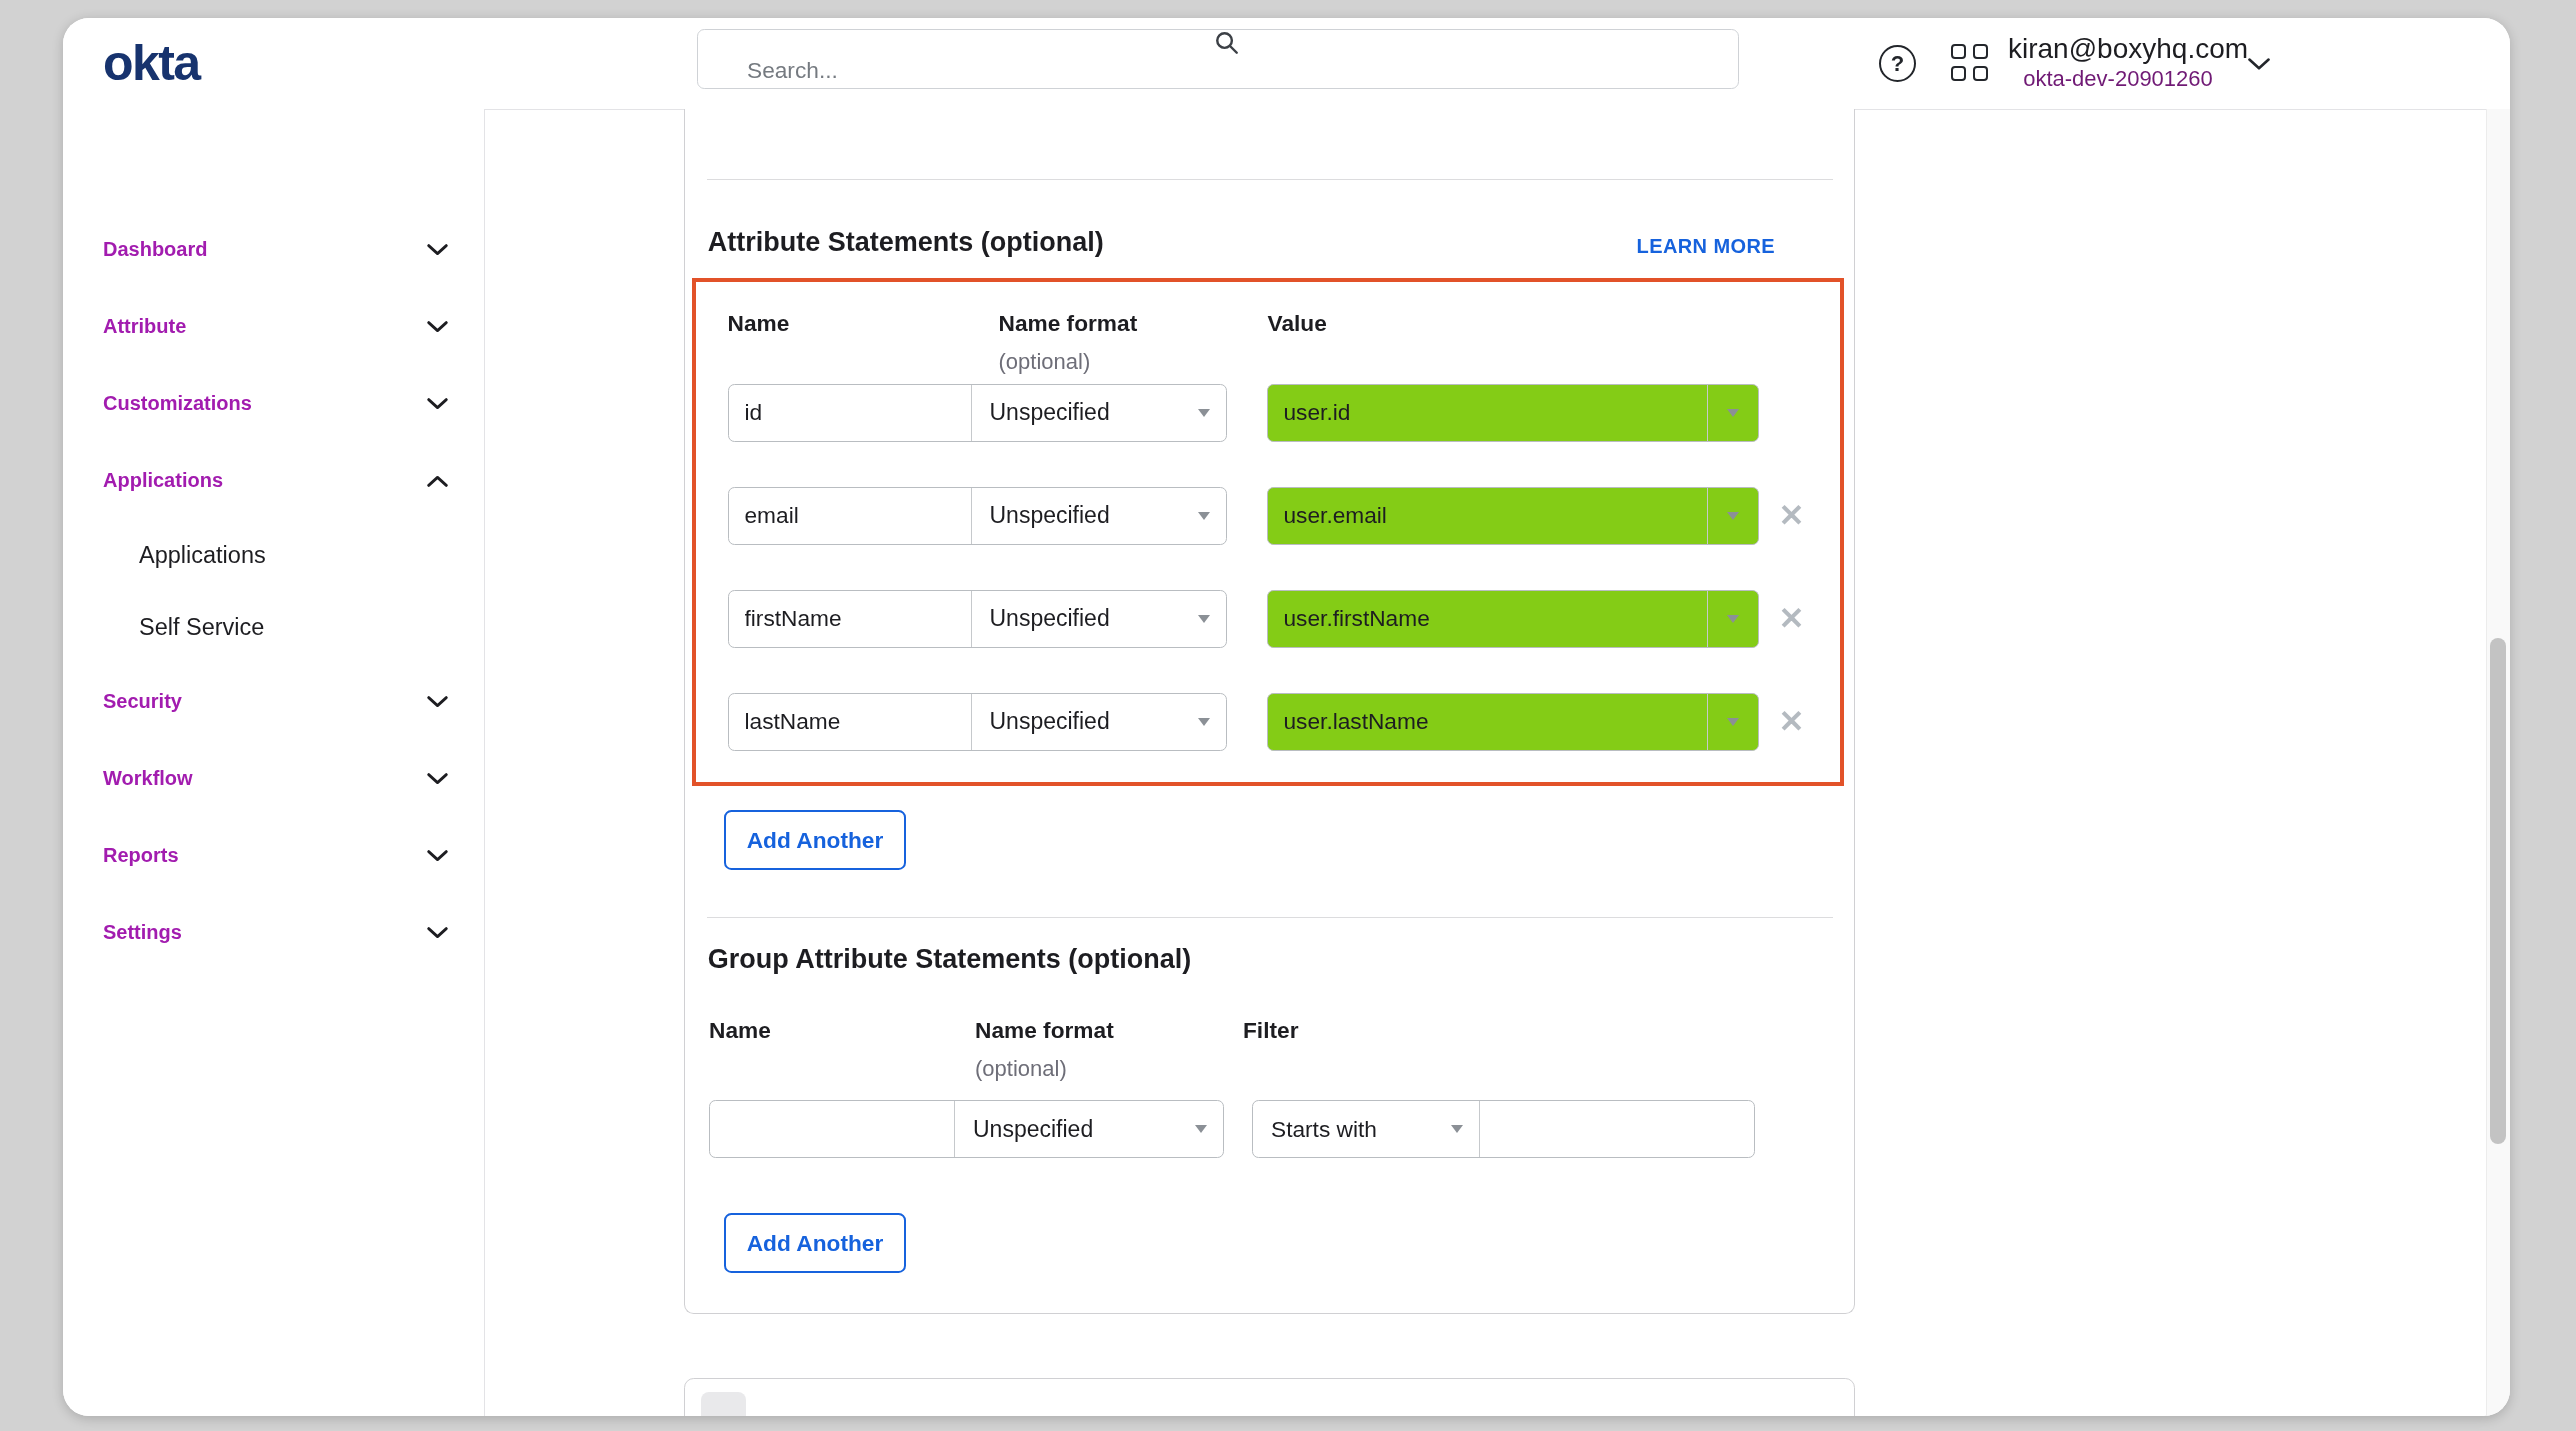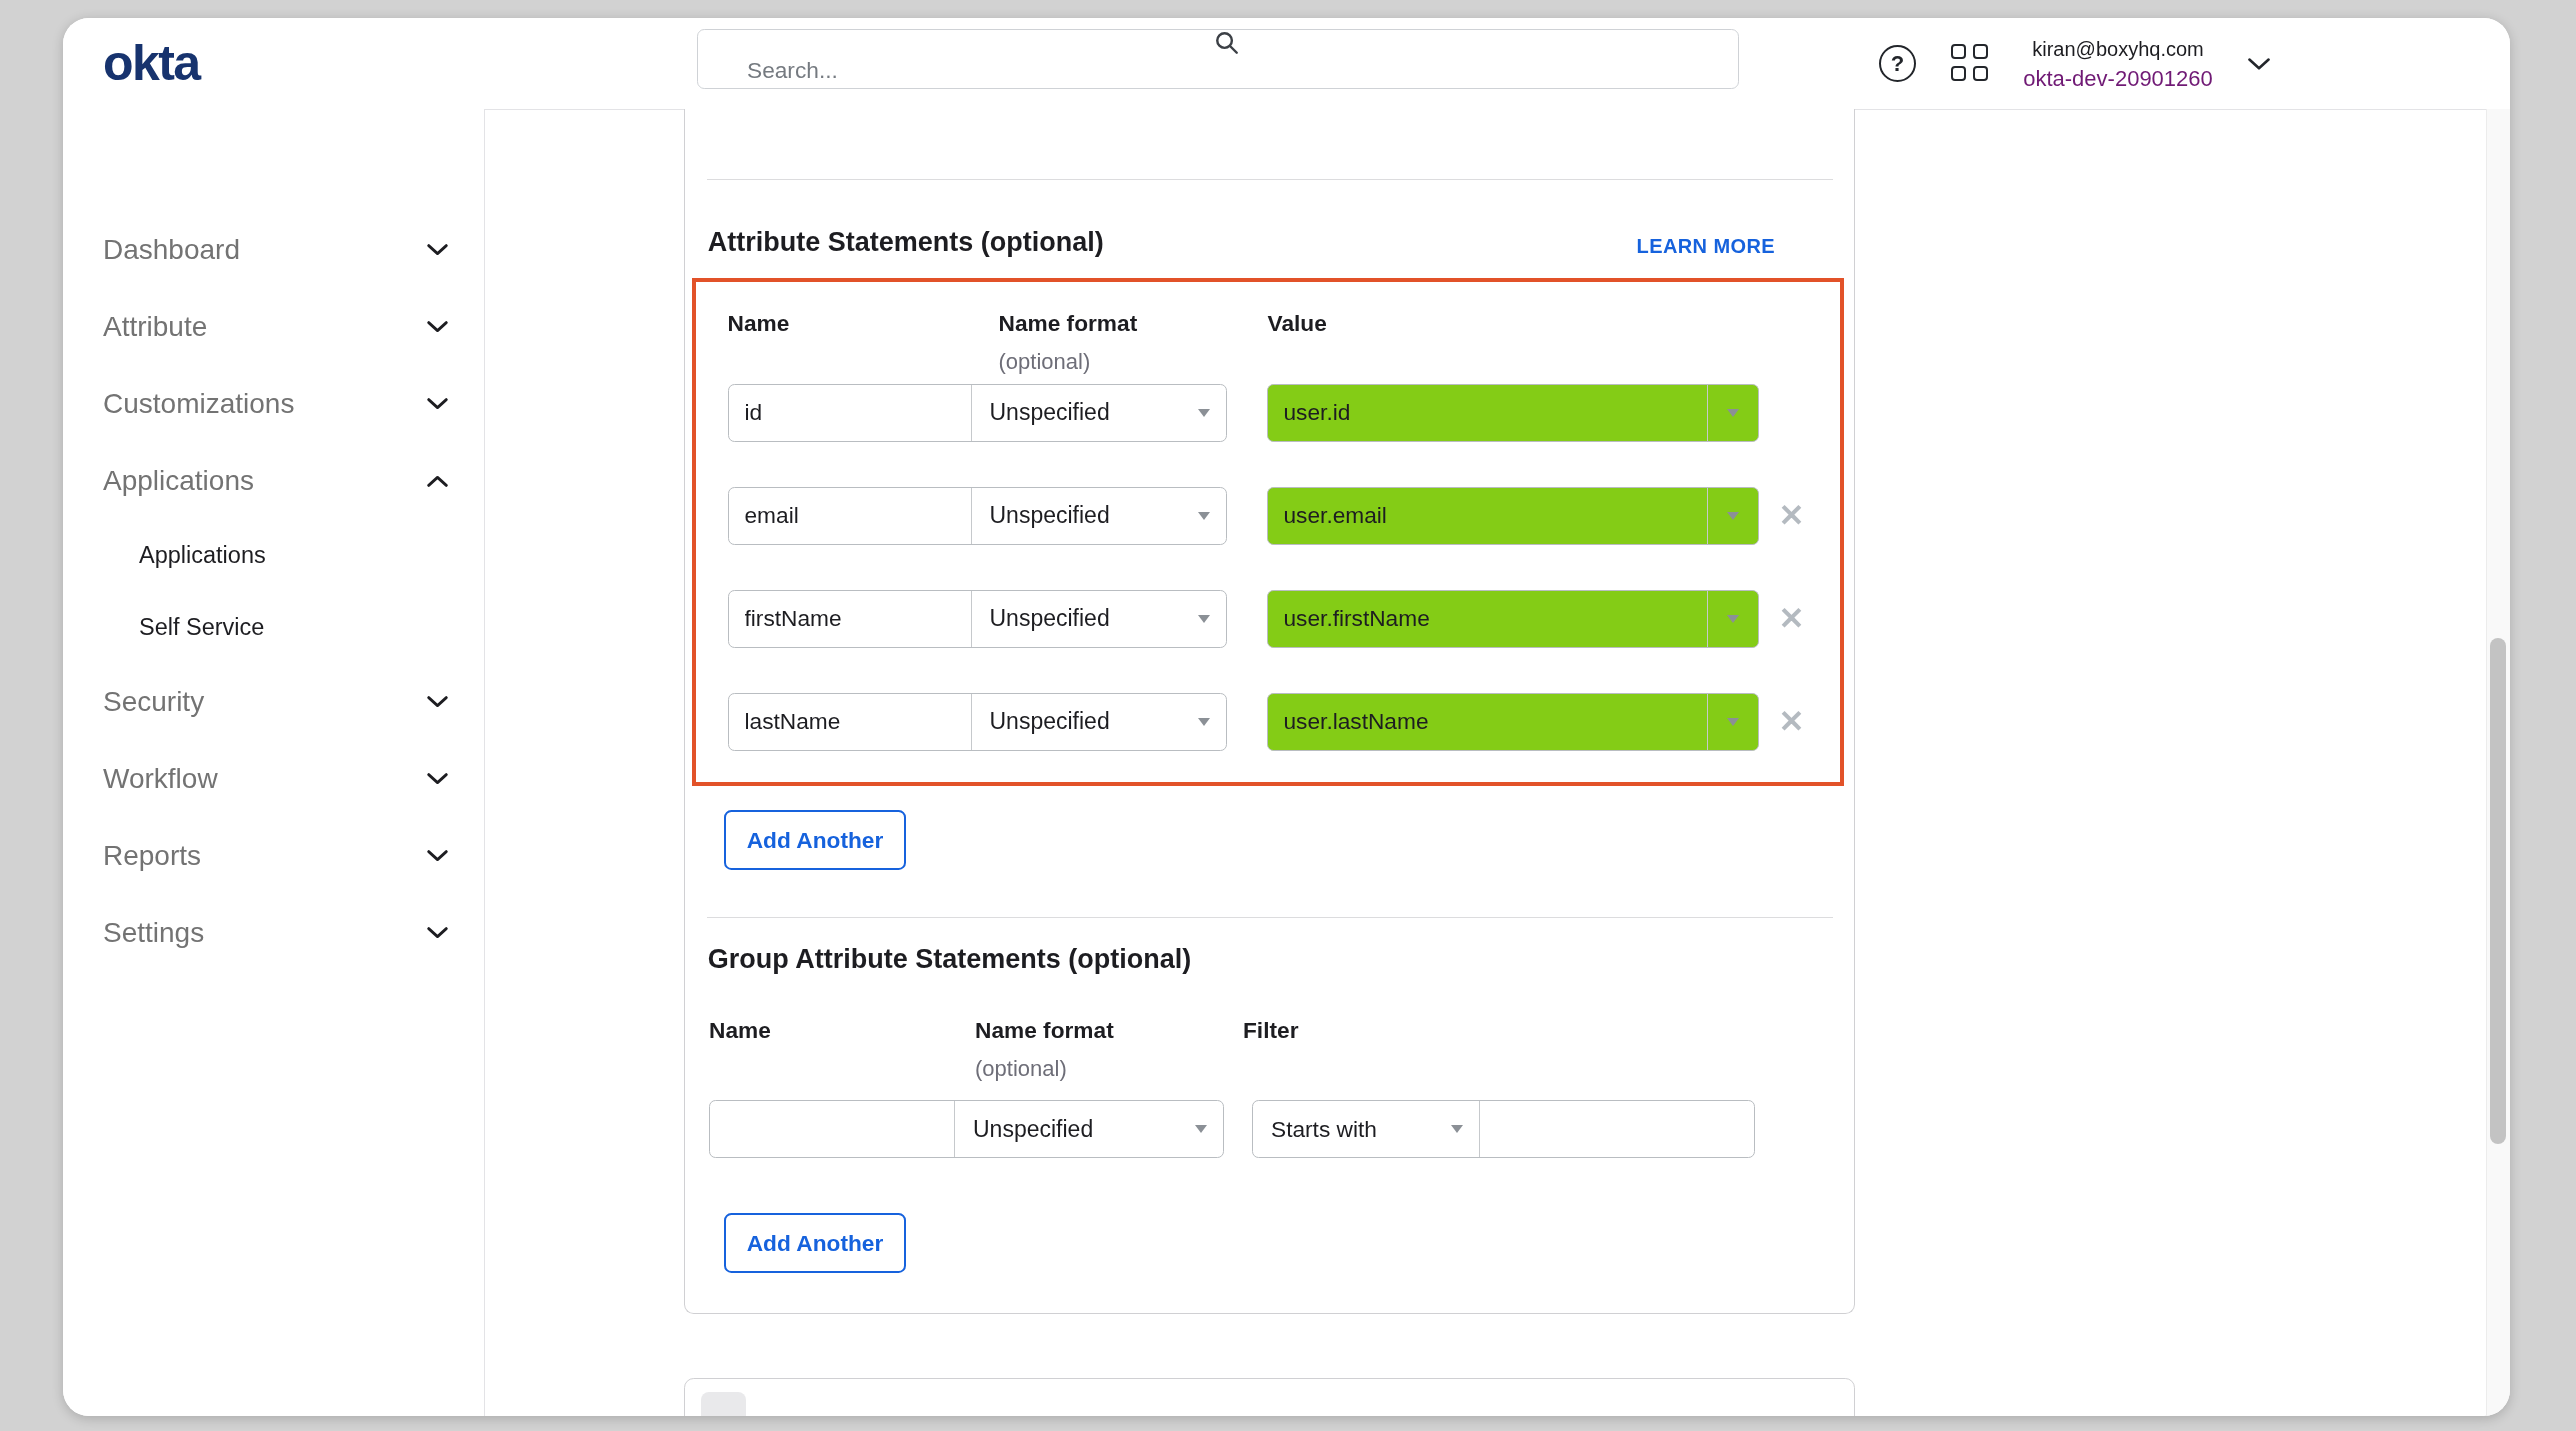--- a/index.html
+++ b/index.html
@@ -52,34 +52,34 @@
     display:grid; grid-template-columns:15.4px 15.4px; grid-template-rows:15.4px 15.4px;
     gap:6.5px; cursor:pointer;
   }
   .grid-icon span {
     border:2.8px solid #23262b; border-radius:4px; box-sizing:border-box;
   }
   .user-block {
     position:absolute; left:1945px; top:14.6px; width:220px; height:63px;
     text-align:center; cursor:pointer;
   }
-  .user-block .line1 { font-size:20px; line-height:32px; color:#1d1d21; }
+  .user-block .line1 { font-size:28px; line-height:32px; color:#1d1d21; }
   .user-block .line2 { font-size:22px; line-height:27.5px; color:#701a75; }
   .user-caret { position:absolute; left:2184px; top:39px; }
   
   .sidebar {
     position:absolute; left:0; top:91px; width:422px; height:1307px;
     border-right:1.6px solid #e3e3e6; background:#fff; box-sizing:border-box;
     padding-top:102px; display:flex; flex-direction:column;
   }
   .side-item {
     height:77px; display:flex; align-items:center; justify-content:space-between;
     padding:0 36px 0 40px; cursor:pointer;
   }
-  .side-item .lbl { font-size:28px; font-weight:400; color:#737373; }
+  .side-item .lbl { font-size:20px; font-weight:700; color:#a21caf; }
   .side-sub {
     height:72px; display:flex; align-items:center; padding-left:76px;
     font-size:23.5px; color:#1d1d21; cursor:pointer;
   }
   
   .panel1 {
     position:absolute; left:621px; top:91px; width:1171px; height:1205px;
     border:1.6px solid #d0d0d3; border-top:none; border-radius:0 0 9.7px 9.7px;
     background:#fff; box-sizing:border-box;
   }

